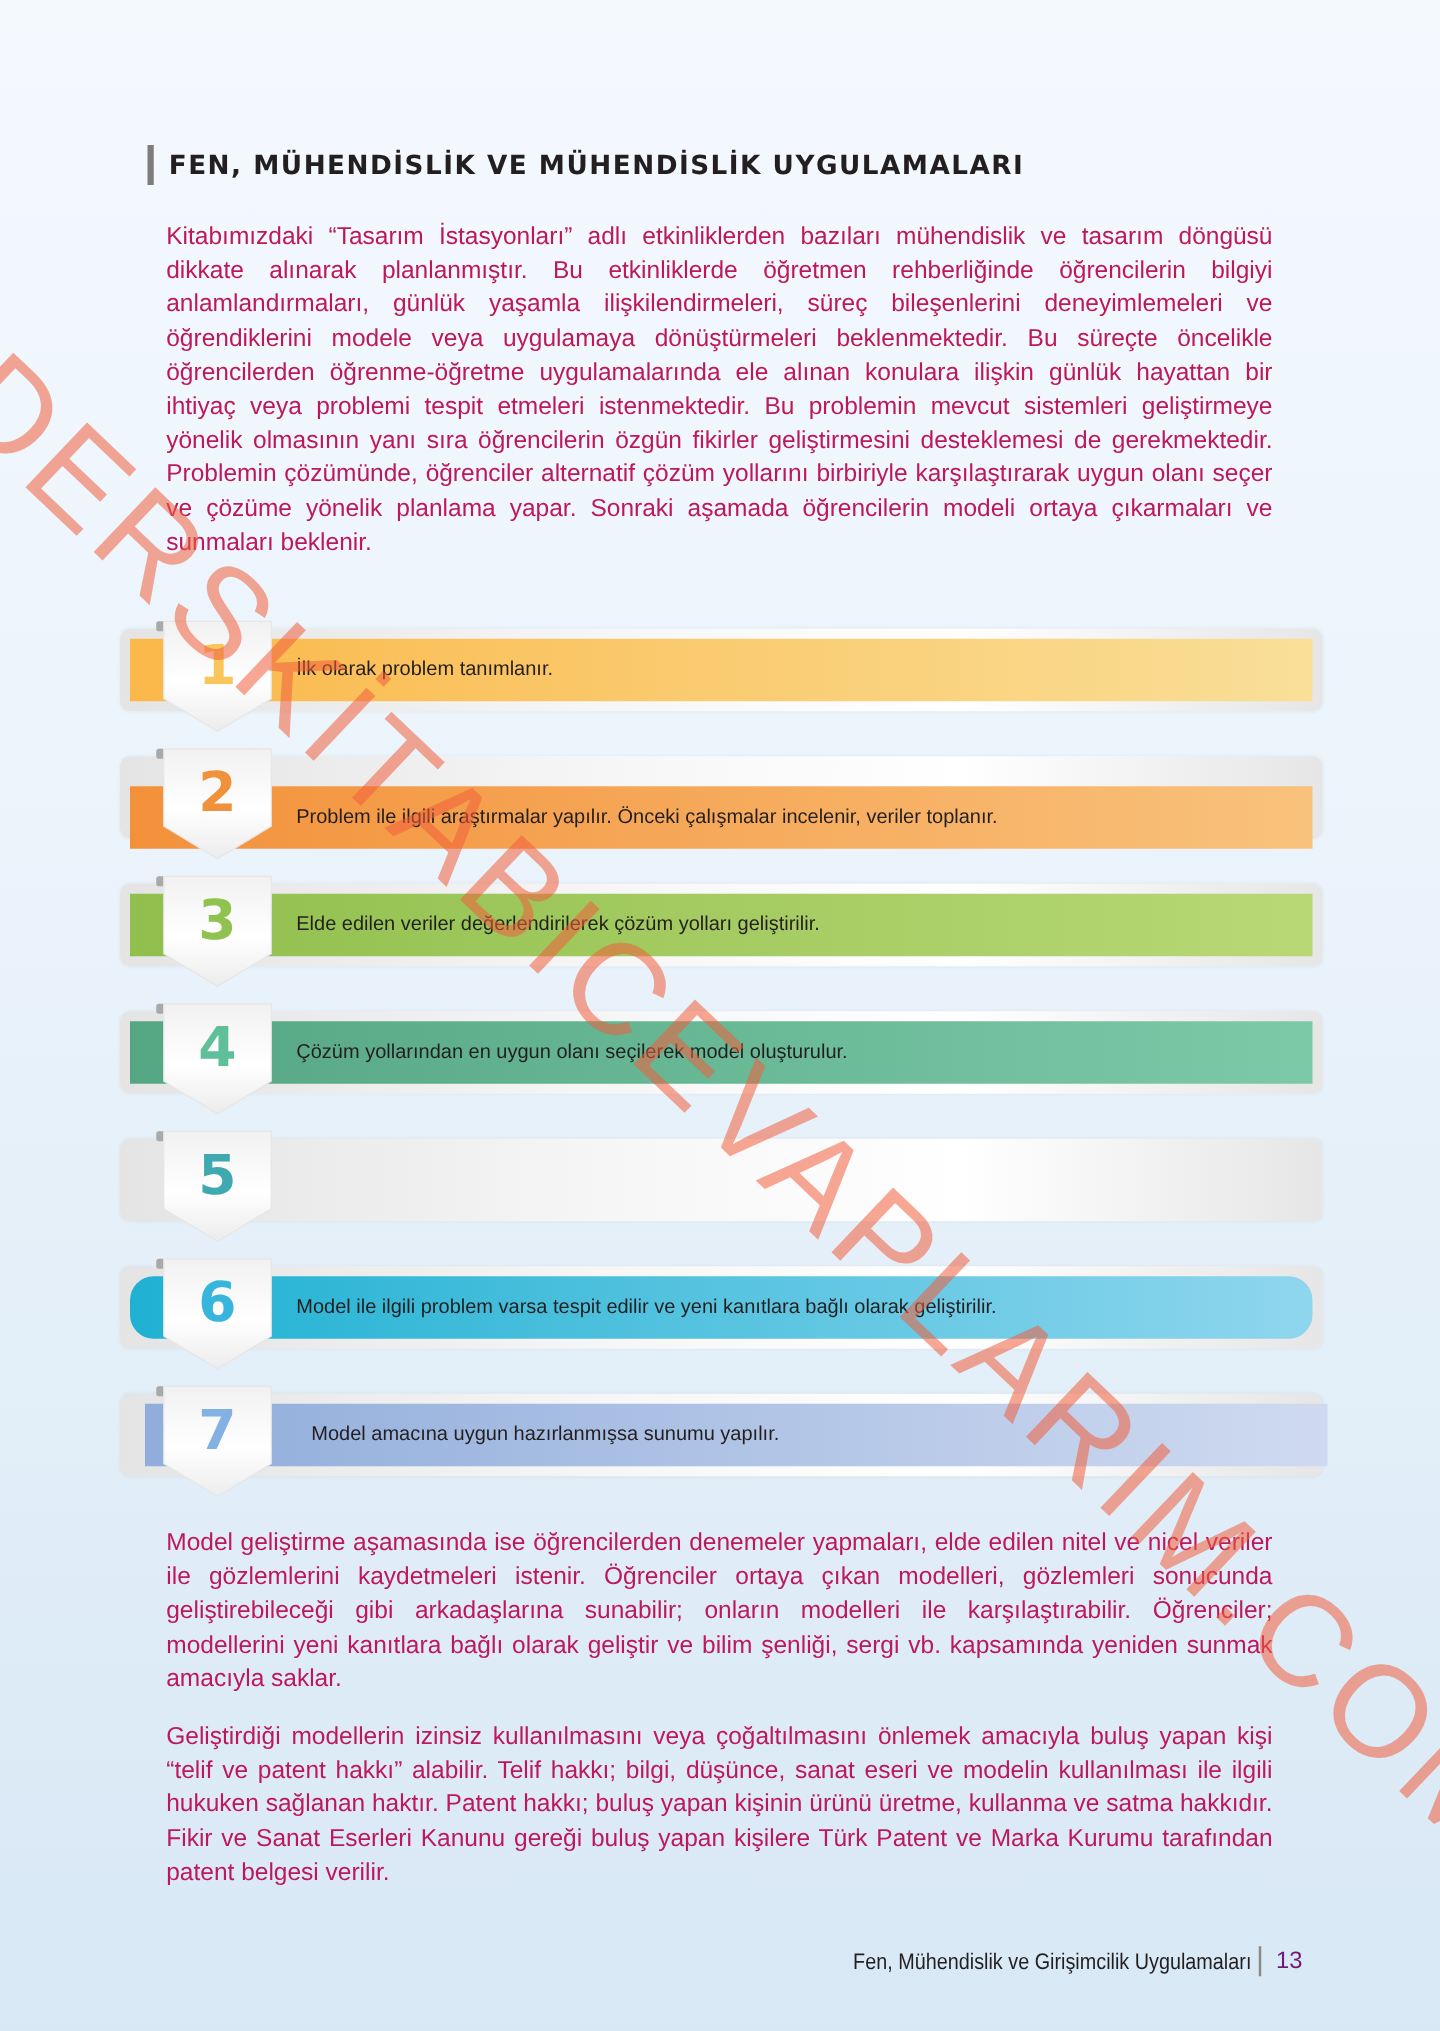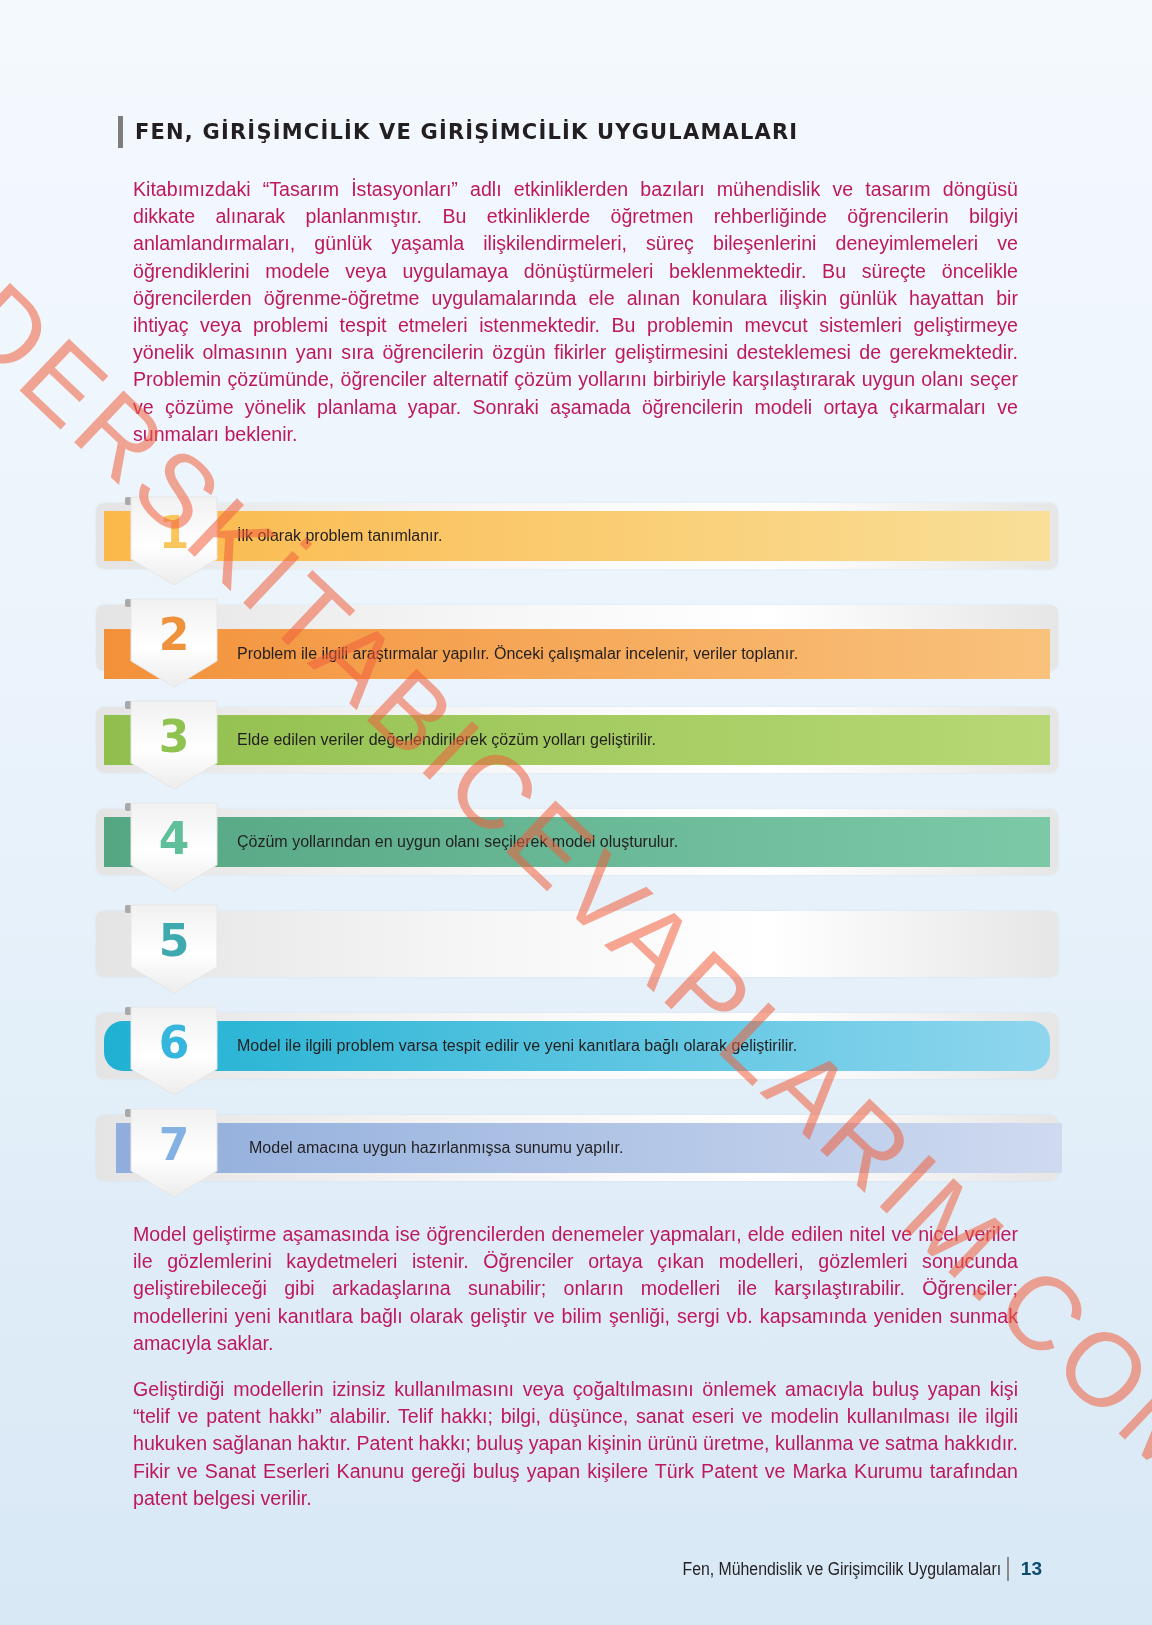--- a/index.html
+++ b/index.html
@@ -155,33 +155,33 @@
       transform: scaleX(0.88);
       transform-origin: right center;
     }
     .footer .fsep {
       width: 2px;
       height: 24px;
       background: #8a8a8a;
       margin: 0 12px 0 6px;
     }
     .footer .fnum {
-      font-weight: bold;
+      font-weight: normal;
       font-size: 19px;
-      color: #0c4a6e;
+      color: #701a75;
     }
   </style>
 </head>
 <body>
 
 <div class="page">
 
   <div class="section-title">
     <div class="bar"></div>
-    <div class="text">FEN, GİRİŞİMCİLİK VE GİRİŞİMCİLİK UYGULAMALARI</div>
+    <div class="text">FEN, MÜHENDİSLİK VE MÜHENDİSLİK UYGULAMALARI</div>
   </div>
 
   <p class="para" id="p-intro">Kitabımızdaki “Tasarım İstasyonları” adlı etkinliklerden bazıları mühendislik ve tasarım döngüsü dikkate alınarak planlanmıştır. Bu etkinliklerde öğretmen rehberliğinde öğrencilerin bilgiyi anlamlandırmaları, günlük yaşamla ilişkilendirmeleri, süreç bileşenlerini deneyimlemeleri ve öğrendiklerini modele veya uygulamaya dönüştürmeleri beklenmektedir. Bu süreçte öncelikle öğrencilerden öğrenme-öğretme uygulamalarında ele alınan konulara ilişkin günlük hayattan bir ihtiyaç veya problemi tespit etmeleri istenmektedir. Bu problemin mevcut sistemleri geliştirmeye yönelik olmasının yanı sıra öğrencilerin özgün fikirler geliştirmesini desteklemesi de gerekmektedir. Problemin çözümünde, öğrenciler alternatif çözüm yollarını birbiriyle karşılaştırarak uygun olanı seçer ve çözüme yönelik planlama yapar. Sonraki aşamada öğrencilerin modeli ortaya çıkarmaları ve sunmaları beklenir.</p>
 
   <div class="steps" id="steps">
       <div class="step">
         <div class="frame"></div>
         <div class="band" style="background: linear-gradient(90deg, rgb(251, 184, 74) 0%, rgb(249, 223, 152) 100%);">
           <span class="label">İlk olarak problem tanımlanır.</span>
         </div>

